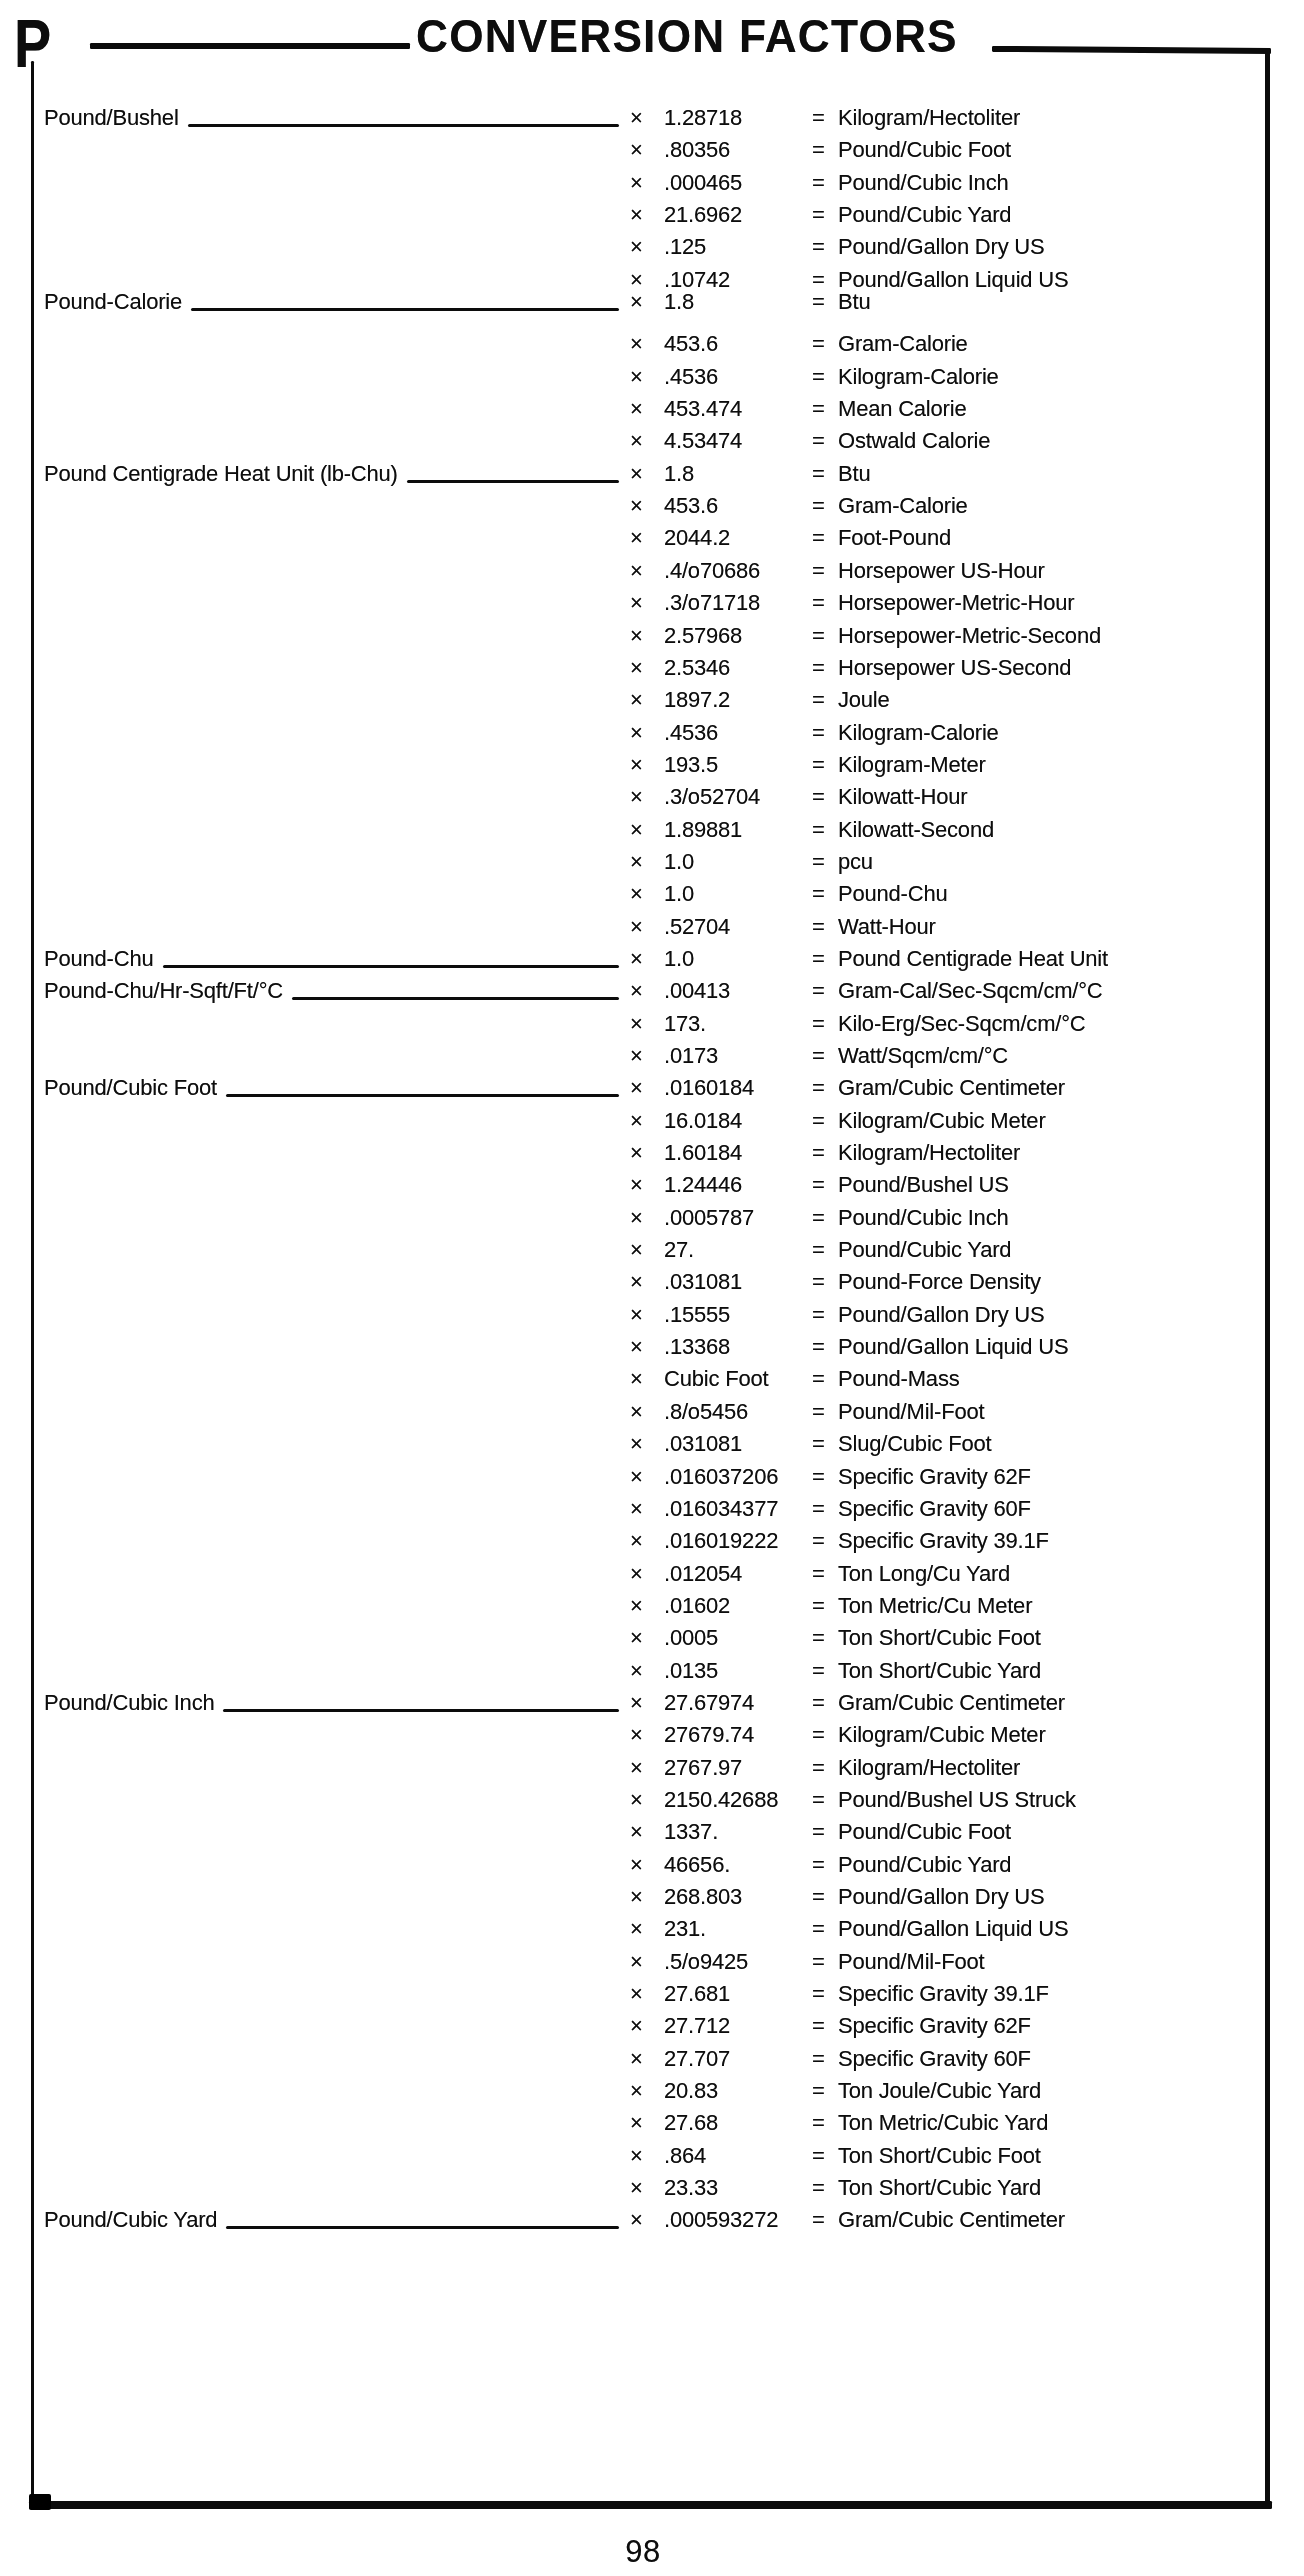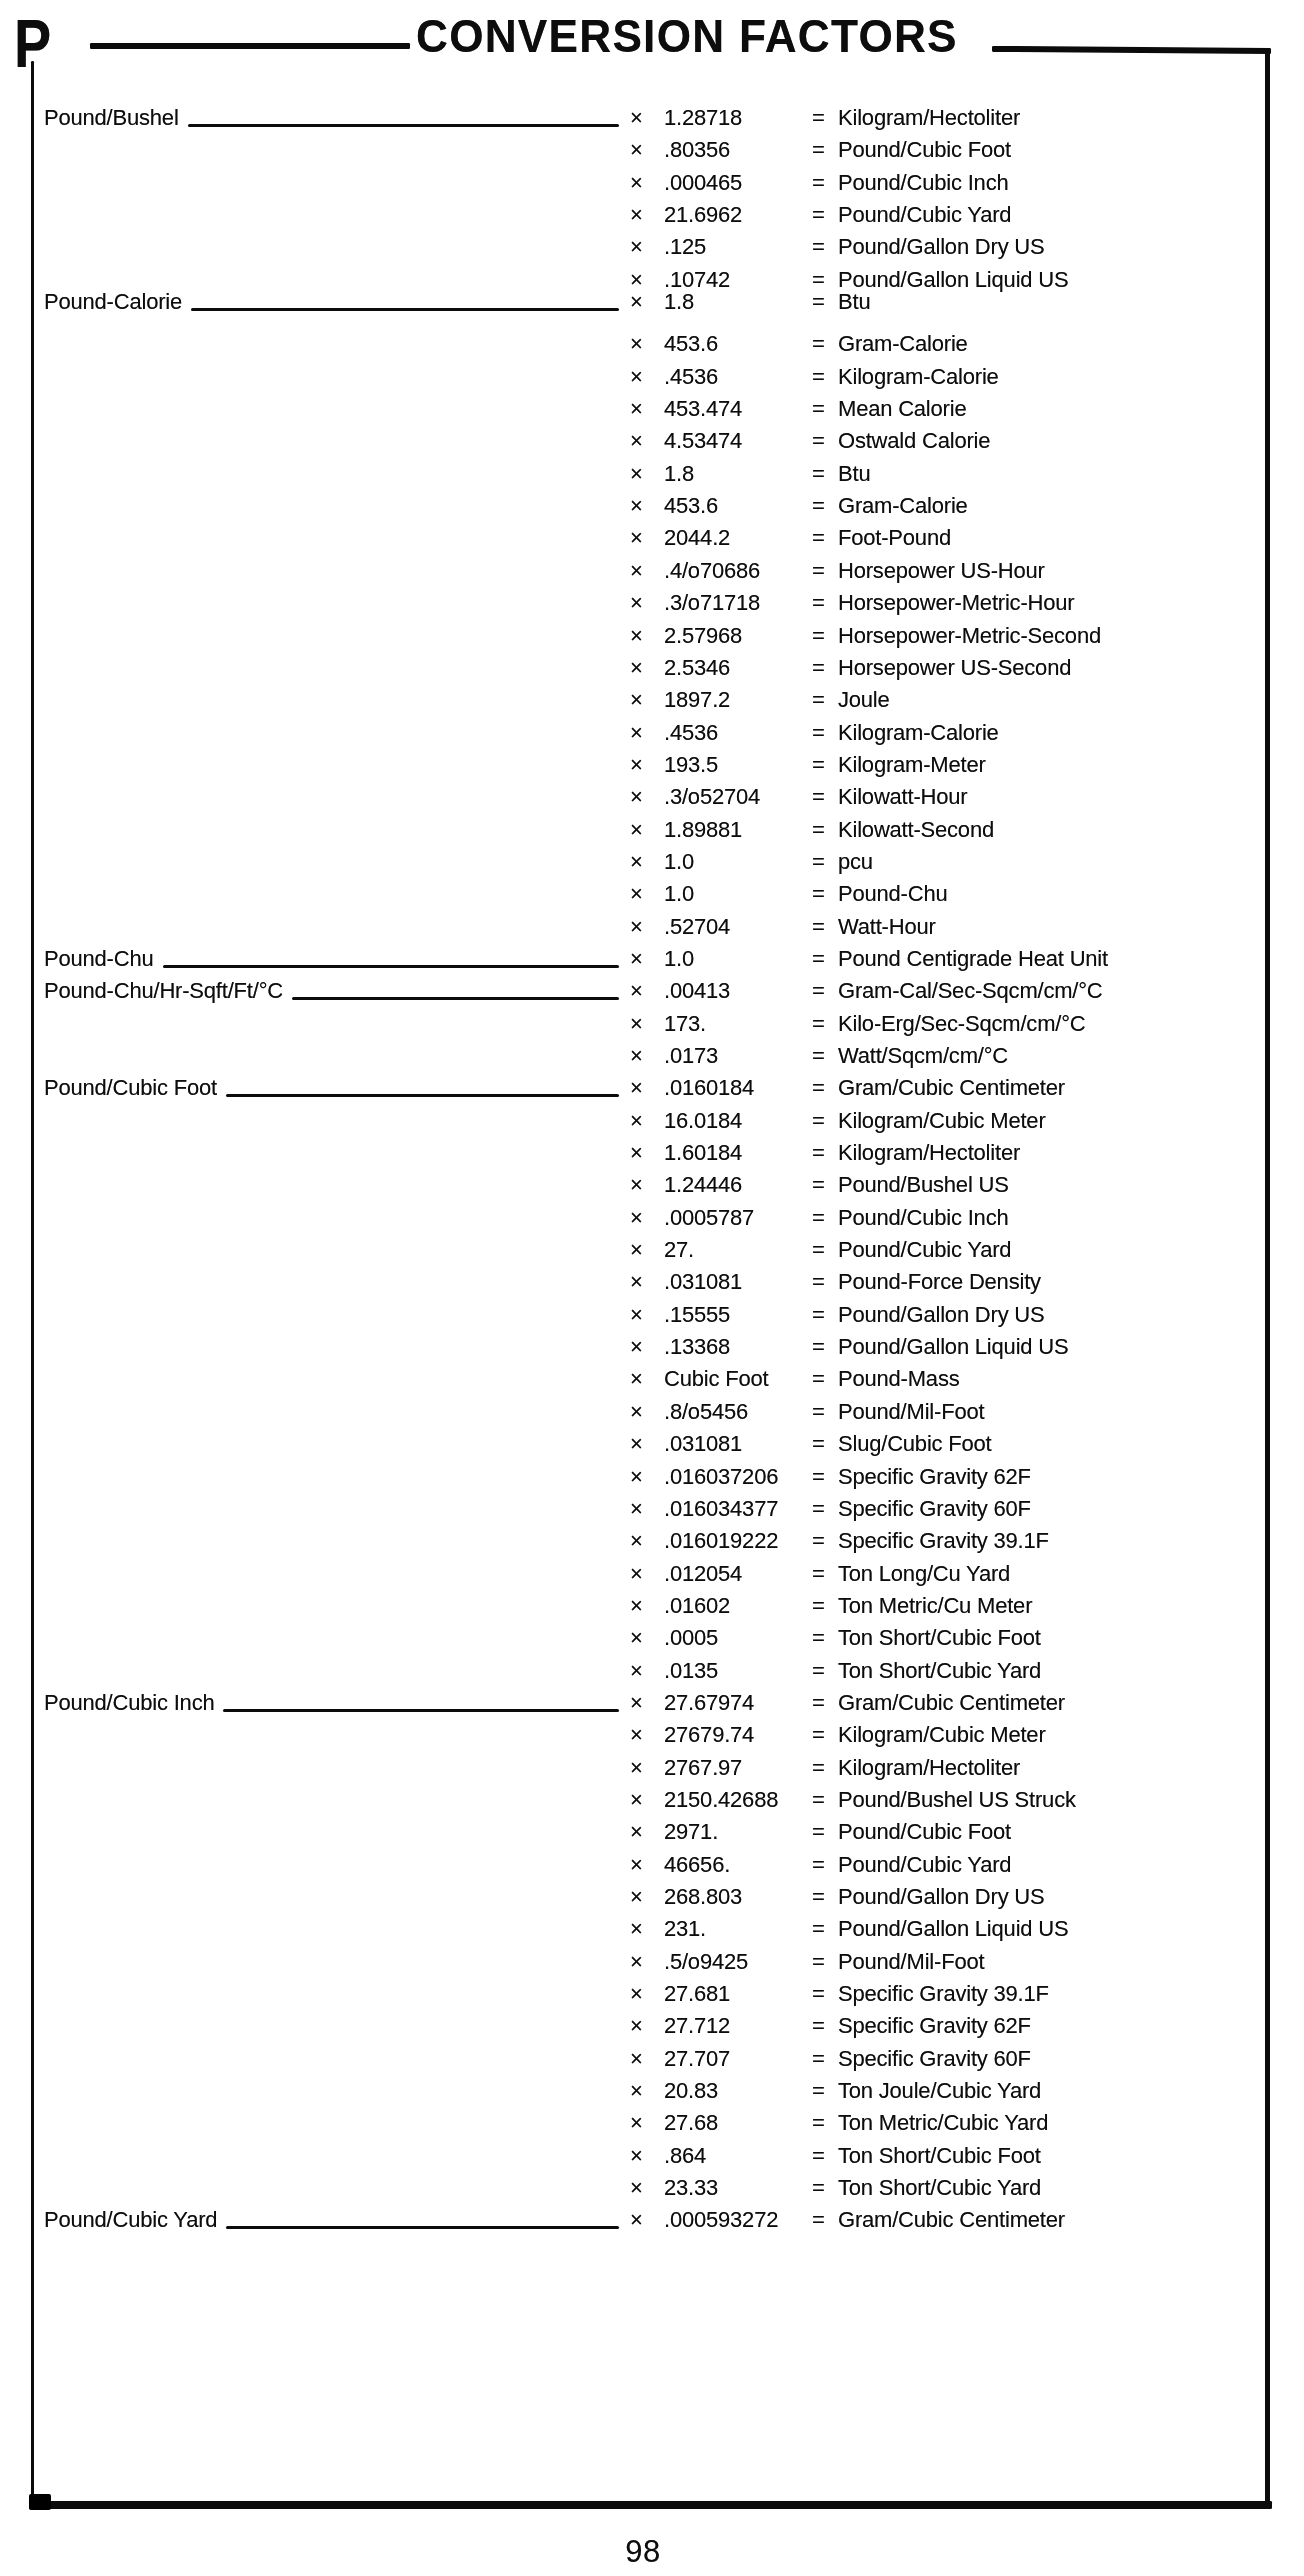--- a/index.html
+++ b/index.html
@@ -130,20 +130,24 @@
         <span class="cell eq">=</span>
         <span class="cell result">Mean Calorie</span>
       </div>
       <div class="row" style="top: 323px;">
         <span class="cell mult">×</span>
         <span class="cell factor">4.53474</span>
         <span class="cell eq">=</span>
         <span class="cell result">Ostwald Calorie</span>
       </div>
       <div class="row" style="top: 356px;">
+        <div class="lw">
+          <span class="label">Pound Centigrade Heat Unit (lb-Chu)</span>
+          <div class="leader"></div>
+        </div>
         <span class="cell mult">×</span>
         <span class="cell factor">1.8</span>
         <span class="cell eq">=</span>
         <span class="cell result">Btu</span>
       </div>
       <div class="row" style="top: 388px;">
         <span class="cell mult">×</span>
         <span class="cell factor">453.6</span>
         <span class="cell eq">=</span>
         <span class="cell result">Gram-Calorie</span>
@@ -399,21 +403,21 @@
         <span class="cell result">Kilogram/Hectoliter</span>
       </div>
       <div class="row" style="top: 1682px;">
         <span class="cell mult">×</span>
         <span class="cell factor">2150.42688</span>
         <span class="cell eq">=</span>
         <span class="cell result">Pound/Bushel US Struck</span>
       </div>
       <div class="row" style="top: 1714px;">
         <span class="cell mult">×</span>
-        <span class="cell factor">2971.</span>
+        <span class="cell factor">1337.</span>
         <span class="cell eq">=</span>
         <span class="cell result">Pound/Cubic Foot</span>
       </div>
       <div class="row" style="top: 1747px;">
         <span class="cell mult">×</span>
         <span class="cell factor">46656.</span>
         <span class="cell eq">=</span>
         <span class="cell result">Pound/Cubic Yard</span>
       </div>
       <div class="row" style="top: 1779px;">

